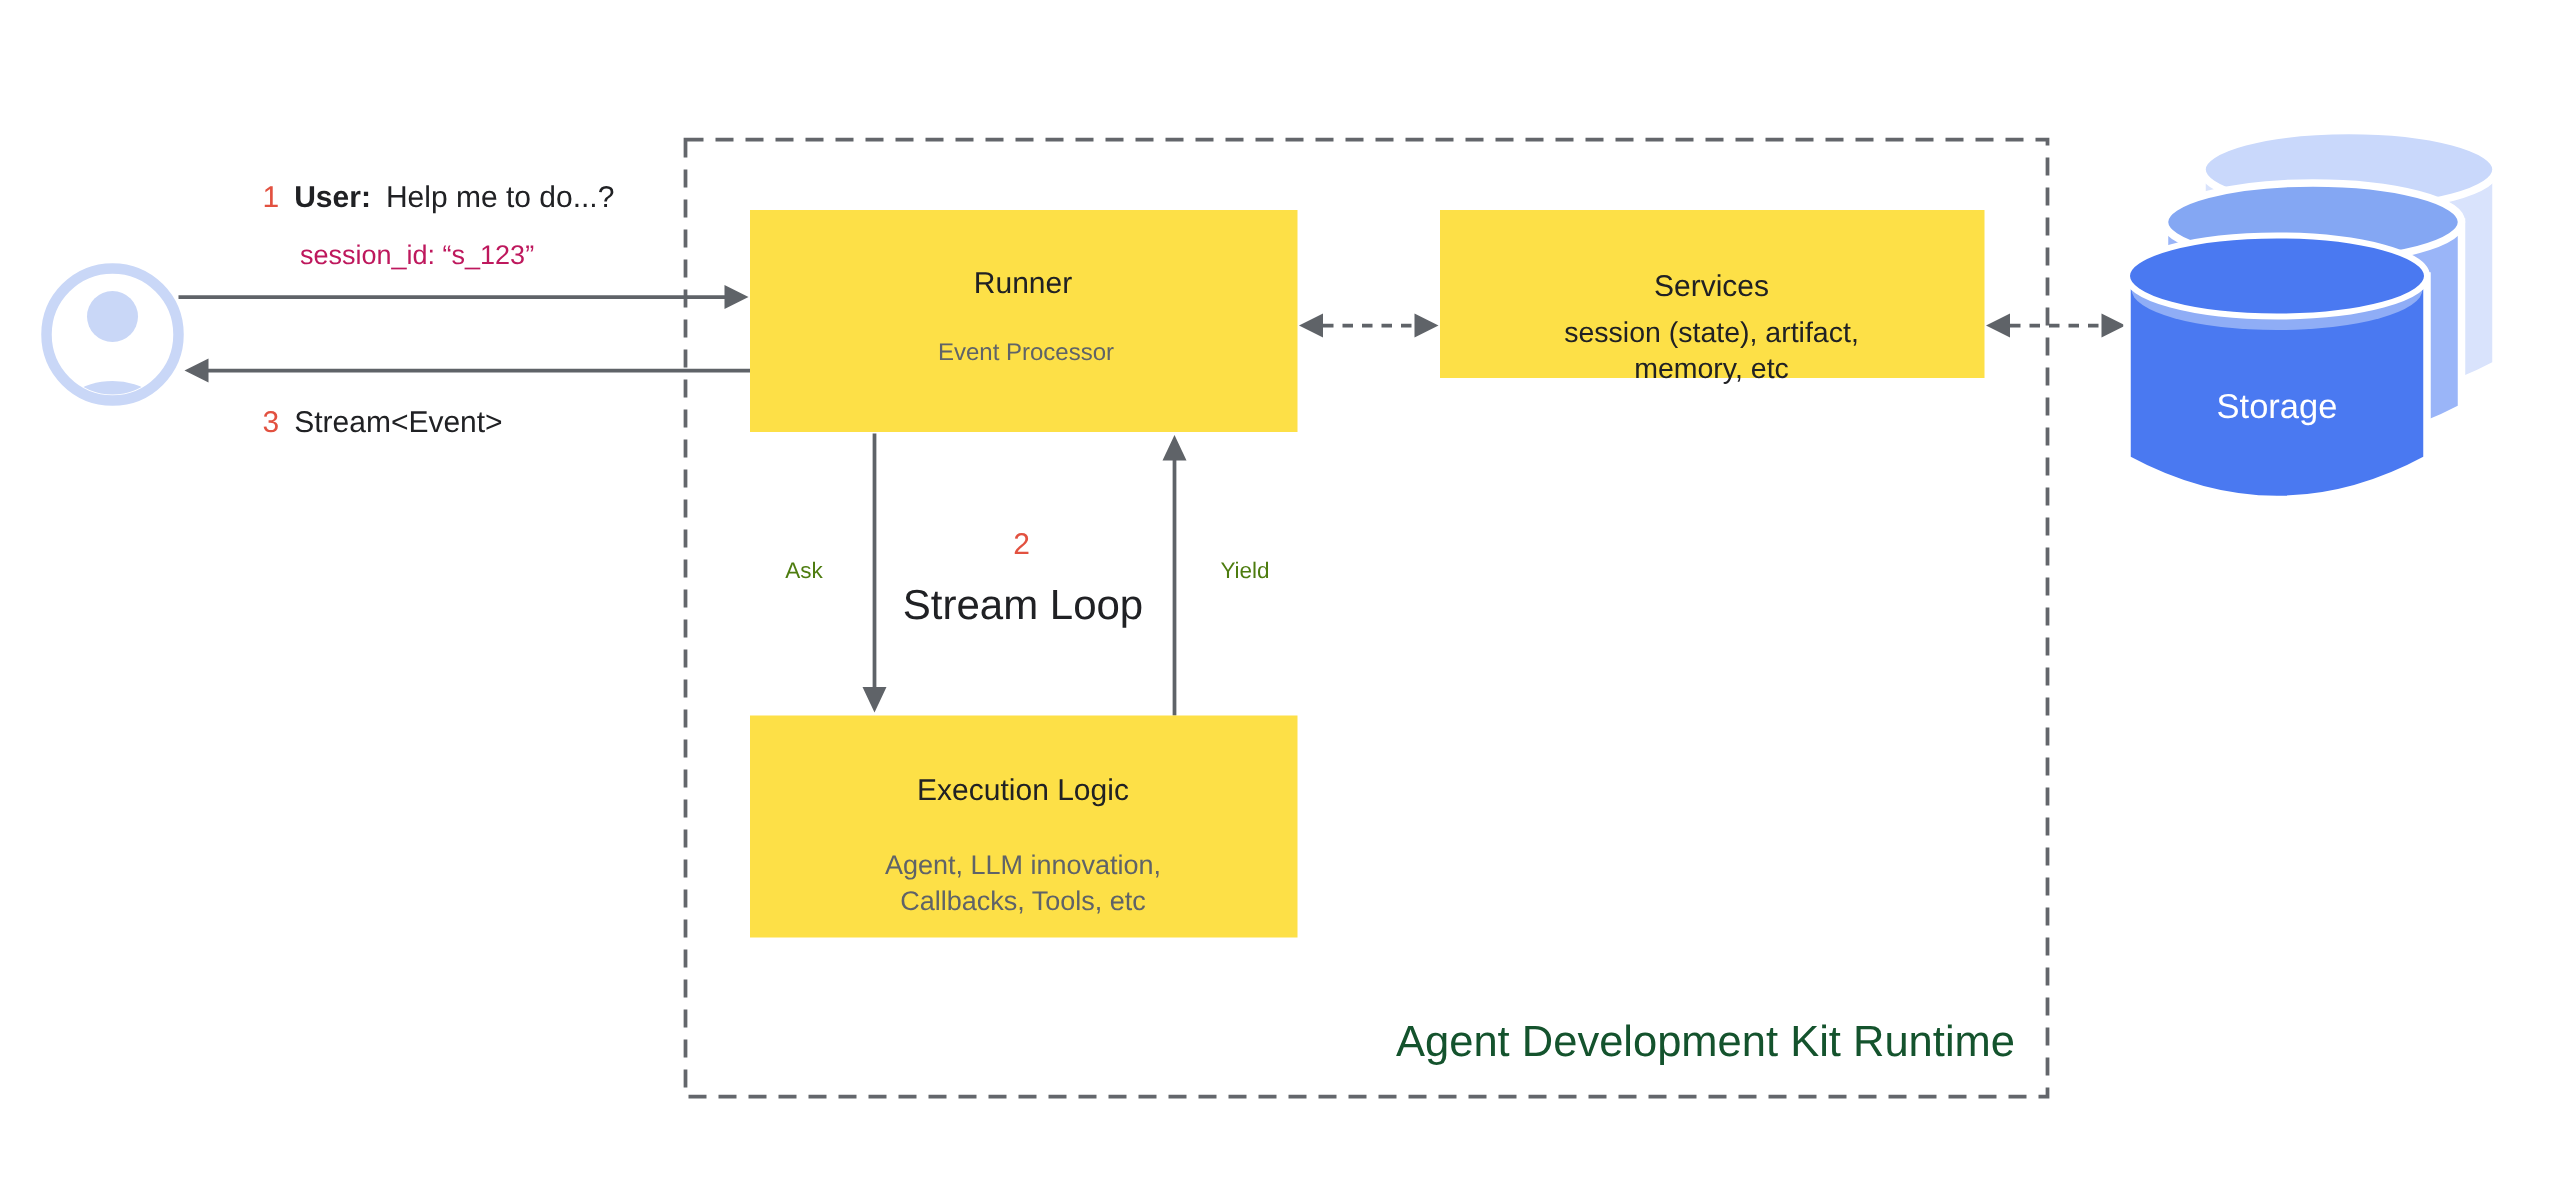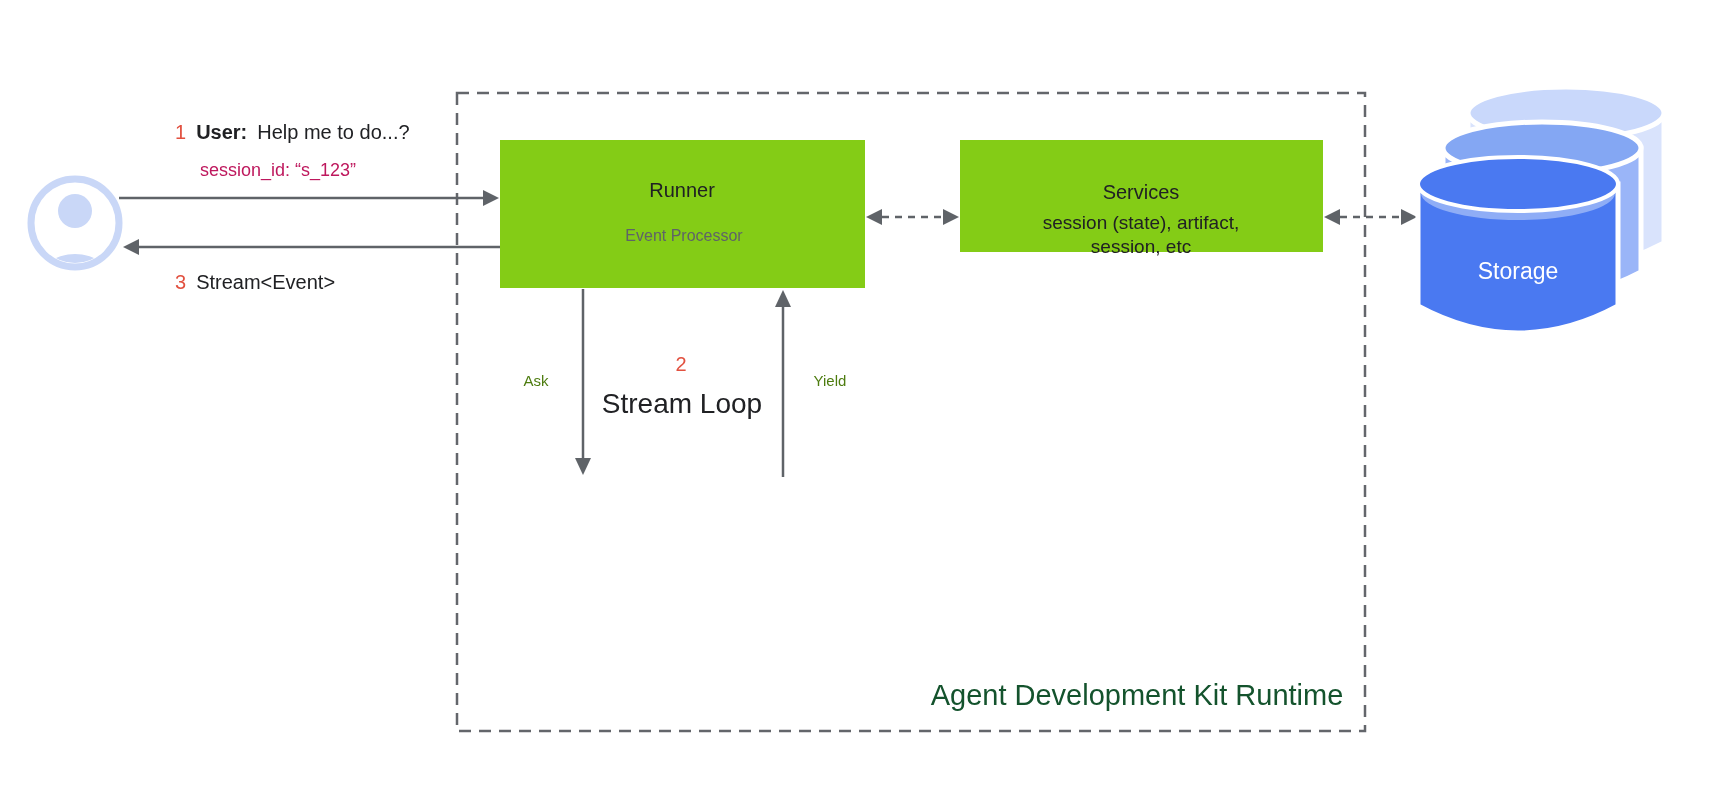--- a/index.html
+++ b/index.html
@@ -5,21 +5,21 @@
   html,body{margin:0;padding:0;background:#fff;}
   .canvas{
     position:relative;
     width:1710px;height:790px;
     background:#fff;
     font-family:"Liberation Sans","DejaVu Sans",sans-serif;
     color:#202124;
     overflow:hidden;
   }
   .gfx{position:absolute;left:0;top:0;}
-  .box{position:absolute;background:#84cc16;}
+  .box{position:absolute;background:#fde047;}
   .runner-box{left:500px;top:140px;width:365px;height:148px;}
   .services-box{left:960px;top:140px;width:363px;height:112px;}
   .execution-box{left:500px;top:477px;width:365px;height:148px;}
   .ctr{position:absolute;transform:translate(-50%,-50%);white-space:nowrap;line-height:1.15;}
   .row{position:absolute;display:flex;align-items:baseline;gap:10px;white-space:nowrap;}
   .t-step{font-size:20px;color:#202124;}
   .t-num{color:#e25140;}
   .t-bold{font-weight:bold;}
   .t-session{font-size:18px;color:#be185d;}
   .t-title{font-size:20px;color:#202124;}
@@ -115,23 +115,28 @@
   </div>
 
   <div class="box runner-box">
     <div class="ctr t-title" style="left:182px;top:50px;">Runner</div>
     <div class="ctr t-proc" style="left:184px;top:96px;">Event Processor</div>
   </div>
 
   <div class="box services-box">
     <div class="ctr t-title" style="left:181px;top:52px;">Services</div>
     <div class="ctr t-body-dark" style="left:181px;top:83px;">session (state), artifact,</div>
-    <div class="ctr t-body-dark" style="left:181px;top:107px;">session, etc</div>
+    <div class="ctr t-body-dark" style="left:181px;top:107px;">memory, etc</div>
   </div>
 
+  <div class="box execution-box">
+    <div class="ctr t-title" style="left:182px;top:51px;">Execution Logic</div>
+    <div class="ctr t-body-gray" style="left:182px;top:100px;">Agent, LLM innovation,</div>
+    <div class="ctr t-body-gray" style="left:182px;top:124px;">Callbacks, Tools, etc</div>
+  </div>
 
   <div class="ctr t-edge" style="left:536px;top:381px;">Ask</div>
   <div class="ctr t-edge" style="left:830px;top:381px;">Yield</div>
   <div class="ctr t-loop-num" style="left:681px;top:364px;">2</div>
   <div class="ctr t-loop" style="left:682px;top:404px;">Stream Loop</div>
 
   <div class="ctr t-storage" style="left:1518px;top:271px;">Storage</div>
 
   <div class="ctr t-runtime" style="left:1137px;top:696px;">Agent Development Kit Runtime</div>
 

